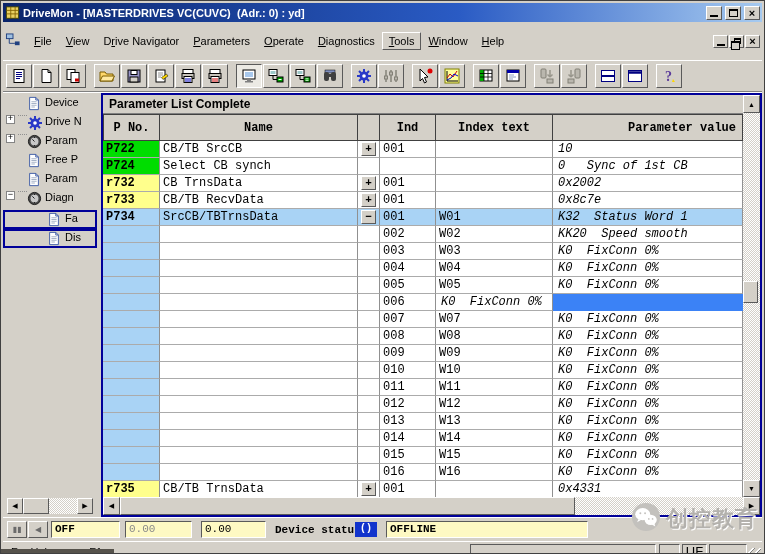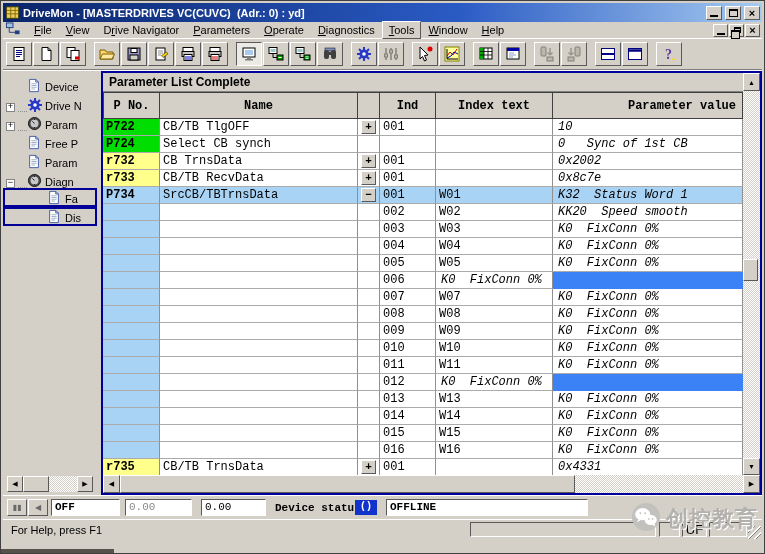--- a/index.html
+++ b/index.html
@@ -19,39 +19,39 @@
   }
   .titlebar .ttl{flex:1;font-size:11px;font-weight:bold;white-space:pre;overflow:hidden;}
   .wbtn{width:16px;height:14px;background:#d4d0c8;border:1px solid;border-color:#fff #5a5a5a #5a5a5a #fff;
     display:flex;align-items:center;justify-content:center;color:#000;font-size:10px;line-height:10px;}
   .wbtn .mini{display:block;width:8px;height:2px;background:#000;margin-top:7px;}
   .wbtn .maxi{display:block;width:9px;height:8px;border:1px solid #000;border-top-width:2px;}
   .wbtn .rest{display:block;position:relative;width:7px;height:6px;border:1px solid #000;border-top-width:2px;margin-left:2px;}
   .wbtn .rest::before{content:'';position:absolute;left:-4px;top:1px;width:7px;height:6px;border:1px solid #000;border-top-width:2px;background:#d4d0c8;}
   .wbtn.close{font-weight:bold;font-size:11px;}
   
-  .menubar{height:17px;display:flex;align-items:center;padding:0 2px;border-bottom:1px solid #fff;}
+  .menubar{height:39px;display:flex;align-items:center;padding:0 2px;border-bottom:1px solid #fff;}
   .sysicon{width:18px;height:16px;margin-right:4px;}
   .menu-item{font-size:11px;padding:3px 7px;color:#000;white-space:nowrap;}
   .menu-item u{text-decoration:underline;}
   .menu-item.raised{border:1px solid;border-color:#fff #5a5a5a #5a5a5a #fff;padding:2px 6px;}
   .menubar .spacer{flex:1;}
   .mdibtns{display:flex;gap:1px;margin-left:4px;}
   .mdibtns .wbtn{width:15px;height:13px;}
   
   .toolbar{height:31px;display:flex;align-items:center;padding:2px 3px;border-bottom:1px solid #808080;}
   .tsep{width:7px;height:22px;}
   .tbtn{width:26px;height:24px;margin-right:1px;background:#d4d0c8;border:1px solid;border-color:#fff #5a5a5a #5a5a5a #fff;
     display:flex;align-items:center;justify-content:center;}
   .tbtn.pressed{border-color:#5a5a5a #fff #fff #5a5a5a;background:#eceae4;}
   .tbtn svg{display:block;}
   
   .main{height:425px;display:flex;border-top:1px solid #fff;}
   .tree{position:relative;width:94px;background:#d4d0c8;overflow:hidden;padding-top:3px;}
-  .tree-row{height:19px;display:flex;align-items:flex-end;white-space:nowrap;overflow:hidden;padding-left:24px;}
+  .tree-row{height:19px;display:flex;align-items:flex-start;white-space:nowrap;overflow:hidden;padding-left:24px;}
   .tree-row.hasexp{padding-left:3px;}
   .tree-row.child{padding-left:42px;}
   .expb{width:9px;height:9px;background:#fff;border:1px solid #848484;color:#000;
     font:9px/7px "Liberation Mono",monospace;text-align:center;margin-right:3px;flex:none;}
   .tree-dots{width:9px;border-top:1px dotted #909090;margin-right:0;flex:none;}
   .tree-ico{width:15px;height:15px;margin-right:3px;flex:none;}
   .tree-lbl{font-size:11px;color:#000;}
   .tree-hscroll{position:absolute;left:4px;bottom:3px;width:86px;height:16px;display:flex;}
   .splitter{width:4px;background:#d4d0c8;}
   
@@ -95,21 +95,21 @@
   .hthumb{width:455px;background:#d4d0c8;border:1px solid;border-color:#fff #5a5a5a #5a5a5a #fff;flex:none;}
   .htrack{flex:1;}
   .sbtn.h{width:17px;height:100%;}
   .tree-hscroll .sbtn{width:16px;height:100%;}
   .tree-hscroll .hthumb{width:26px;}
   
   .ctrlbar{position:relative;height:24px;border-top:1px solid #fff;background:#d4d0c8;}
   .vcr{position:absolute;top:3px;width:20px;height:17px;background:#d4d0c8;border:1px solid;
     border-color:#fff #5a5a5a #5a5a5a #fff;color:#6a6a6a;font-size:8px;display:flex;align-items:center;justify-content:center;}
   .fld{position:absolute;top:3px;height:17px;border:1px solid;border-color:#5a5a5a #fff #fff #5a5a5a;
-    background:#ffffff;font:bold 11px/15px "Liberation Mono","DejaVu Sans Mono",monospace;padding:0 3px;overflow:hidden;white-space:nowrap;}
+    background:#fef9c3;font:bold 11px/15px "Liberation Mono","DejaVu Sans Mono",monospace;padding:0 3px;overflow:hidden;white-space:nowrap;}
   .fld.dim{color:#8a8a8a;font-weight:normal;}
   .fld.num{font-weight:normal;}
   .dslabel{position:absolute;top:6px;left:272px;font:bold 11px "Liberation Mono","DejaVu Sans Mono",monospace;}
   .indblue{position:absolute;top:4px;left:352px;width:22px;height:15px;background:#1133cc;color:#fff;
     font:bold 10px/14px "Liberation Mono",monospace;text-align:center;}
   
   .statusbar{position:relative;height:21px;border-top:1px solid #fff;background:#d4d0c8;}
   .sb-help{position:absolute;left:8px;top:4px;font-size:11px;color:#000;}
   .sb-box{position:absolute;top:2px;height:15px;border:1px solid;border-color:#5a5a5a #fff #fff #5a5a5a;
     background:#d4d0c8;font-size:13px;text-align:center;line-height:13px;}
@@ -496,21 +496,21 @@
         <span class="hcell">Name</span>
         <span class="hcell"></span>
         <span class="hcell">Ind</span>
         <span class="hcell">Index text</span>
         <span class="hcell right">Parameter value</span>
       </div>
 
       <div class="tbody" id="tbody">
           <div class="trow grid-cols">
             <span class="cell c-pno pno-green">P722</span>
-            <span class="cell c-name">CB/TB TlgOFF</span>
+            <span class="cell c-name">CB/TB SrcCB</span>
             <span class="cell c-exp"><span class="expbtn">+</span></span>
             <span class="cell c-ind">001</span>
             <span class="cell c-itext"></span>
             <span class="cell c-val">10</span>
           </div>
           <div class="trow grid-cols">
             <span class="cell c-pno pno-green">P724</span>
             <span class="cell c-name">Select CB synch</span>
             <span class="cell c-exp"></span>
             <span class="cell c-ind"></span>
@@ -618,20 +618,21 @@
             <span class="cell c-exp"></span>
             <span class="cell c-ind">011</span>
             <span class="cell c-itext">W11</span>
             <span class="cell c-val">K0  FixConn 0%</span>
           </div>
           <div class="trow grid-cols">
             <span class="cell c-pno pno-blue"></span>
             <span class="cell c-name"></span>
             <span class="cell c-exp"></span>
             <span class="cell c-ind">012</span>
+            <span class="cell c-itext">W12</span>
             <span class="cell c-val">K0  FixConn 0%</span>
           </div>
           <div class="trow grid-cols">
             <span class="cell c-pno pno-blue"></span>
             <span class="cell c-name"></span>
             <span class="cell c-exp"></span>
             <span class="cell c-ind">013</span>
             <span class="cell c-itext">W13</span>
             <span class="cell c-val">K0  FixConn 0%</span>
           </div>

